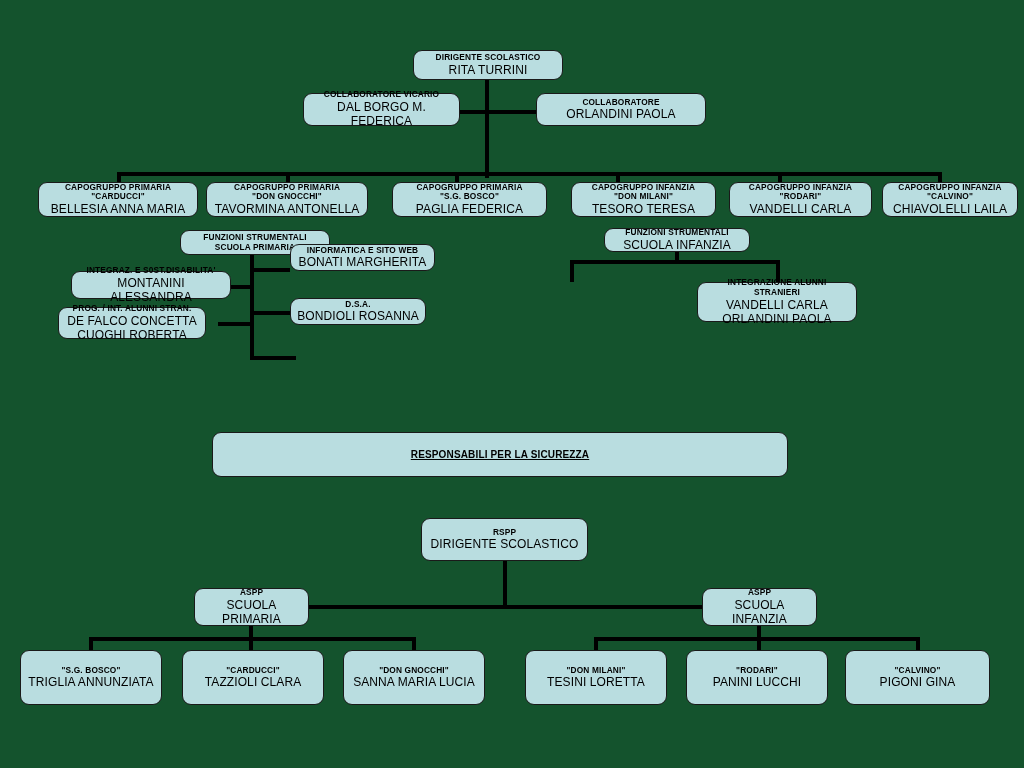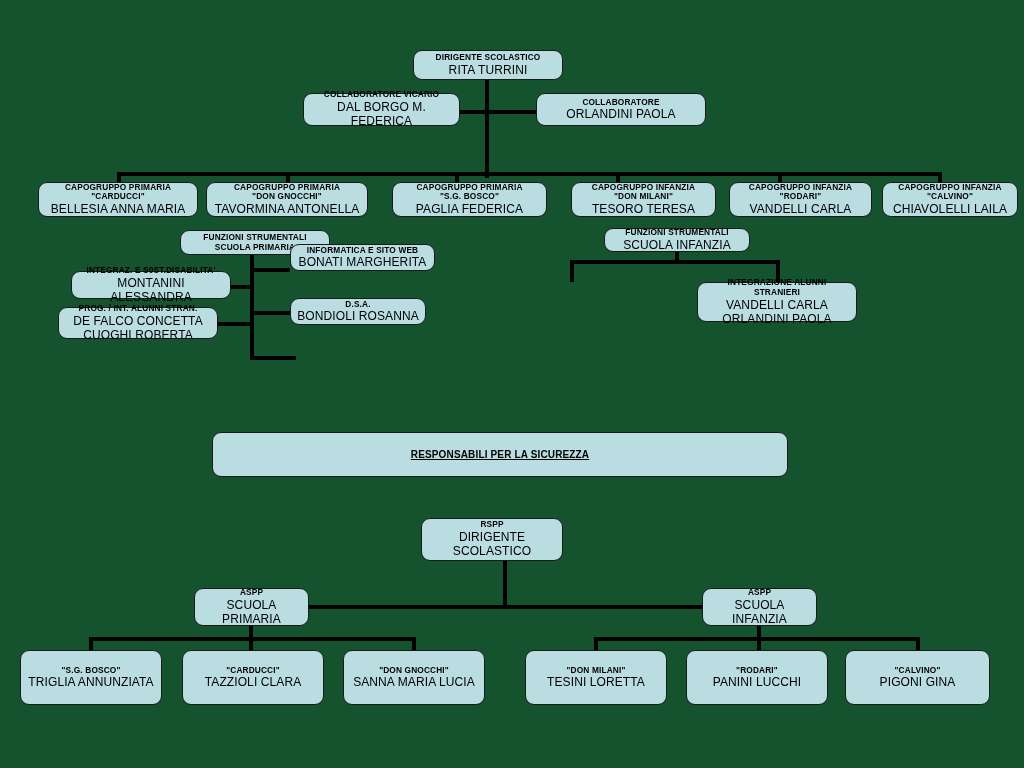--- a/index.html
+++ b/index.html
@@ -125,21 +125,21 @@
 
   <div class="node" style="left:180px; top:230px; width:150px; height:25px;">
     <span class="ttl">FUNZIONI STRUMENTALI</span>
     <span class="ttl">SCUOLA PRIMARIA</span>
   </div>
 
   <div class="node" style="left:52px; top:271px; width:160px; height:28px;margin-left:19px;">
     <span class="ttl">INTEGRAZ. E S0ST.DISABILITA'</span>
     <span class="sub">MONTANINI ALESSANDRA</span>
   </div>
-  <div class="node" style="left:58px; top:307px; width:160px; height:32px;">
+  <div class="node" style="left:58px; top:307px; width:148px; height:32px;">
     <span class="ttl">PROG. / INT. ALUNNI STRAN.</span>
     <span class="sub">DE FALCO CONCETTA
 CUOGHI ROBERTA</span>
   </div>
 
   <div class="node" style="left:290px; top:244px; width:145px; height:27px;">
     <span class="ttl">INFORMATICA E SITO WEB</span>
     <span class="sub">BONATI MARGHERITA</span>
   </div>
   <div class="node" style="left:290px; top:298px; width:136px; height:27px;">
@@ -164,21 +164,21 @@
 ORLANDINI PAOLA</span>
   </div>
 
   <div class="node wide" style="left:212px; top:432px; width:576px; height:45px;">
     <span class="ttl">RESPONSABILI PER  LA SICUREZZA</span>
   </div>
 
   <div class="conn v" style="left:503px; top:561px; height:48px;"></div>
   <div class="conn h" style="left:308px; top:605px; width:395px;"></div>
 
-  <div class="node" style="left:421px; top:518px; width:142px; height:43px;">
+  <div class="node" style="left:421px; top:518px; width:167px; height:43px;">
     <span class="ttl">RSPP</span>
     <span class="sub">DIRIGENTE SCOLASTICO</span>
   </div>
 
   <div class="node" style="left:194px; top:588px; width:115px; height:38px;">
     <span class="ttl">ASPP</span>
     <span class="sub">SCUOLA PRIMARIA</span>
   </div>
   <div class="node" style="left:702px; top:588px; width:115px; height:38px;">
     <span class="ttl">ASPP</span>

